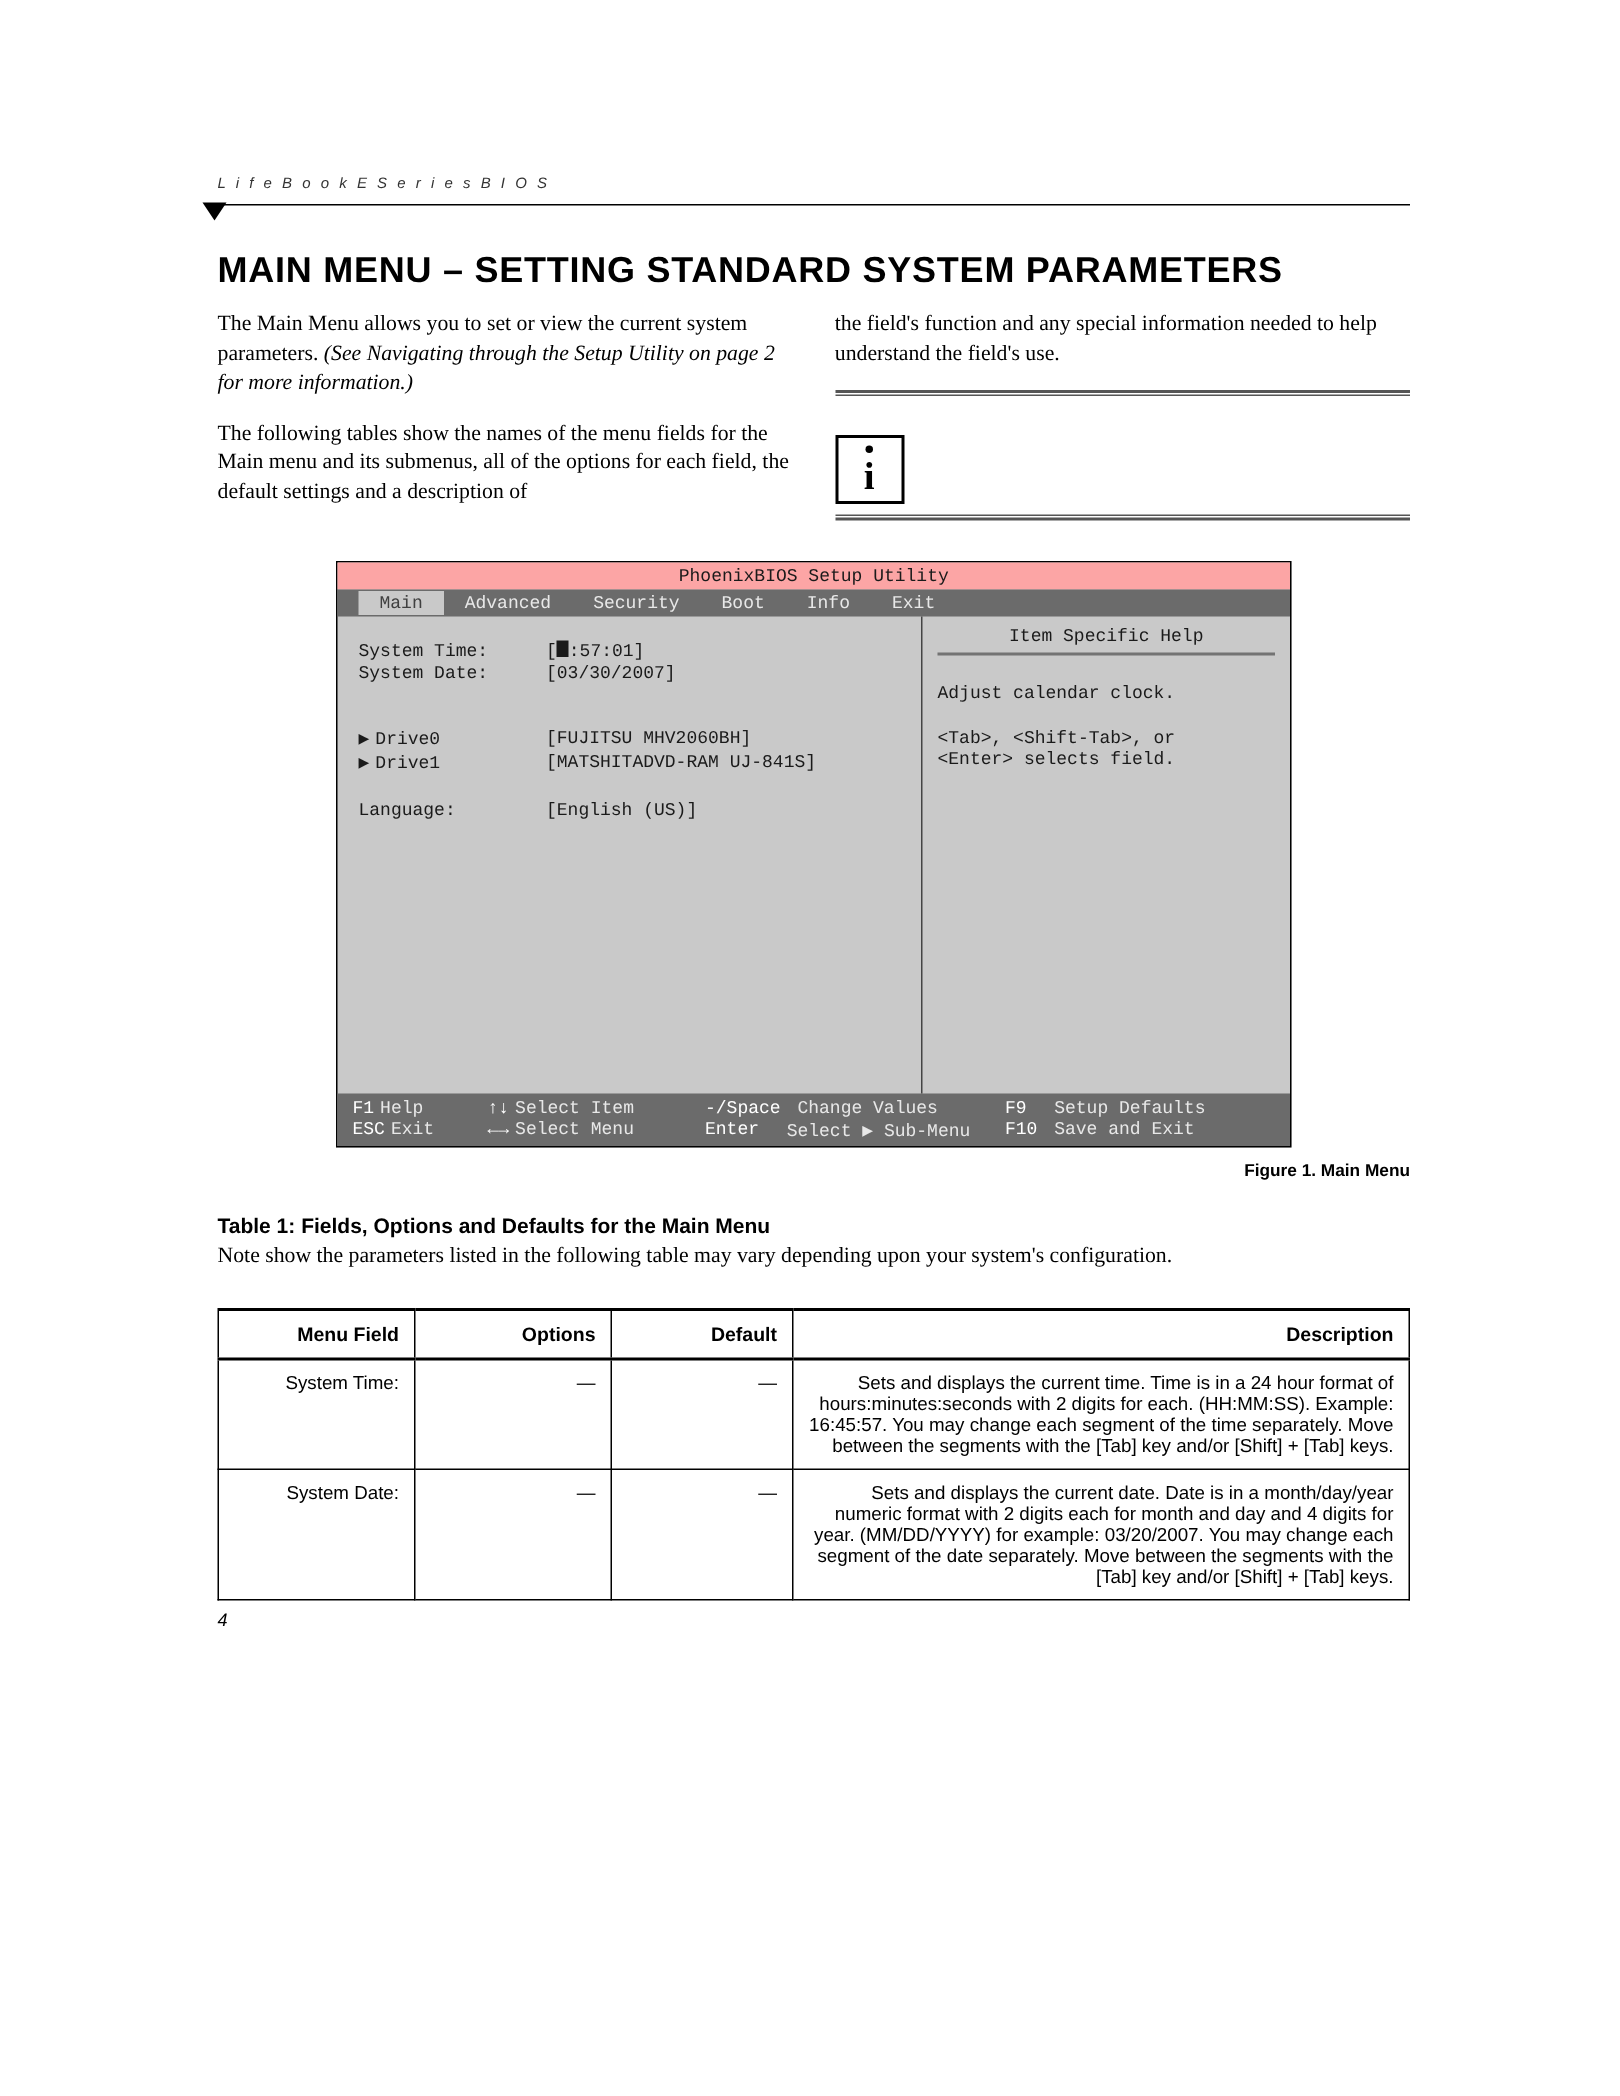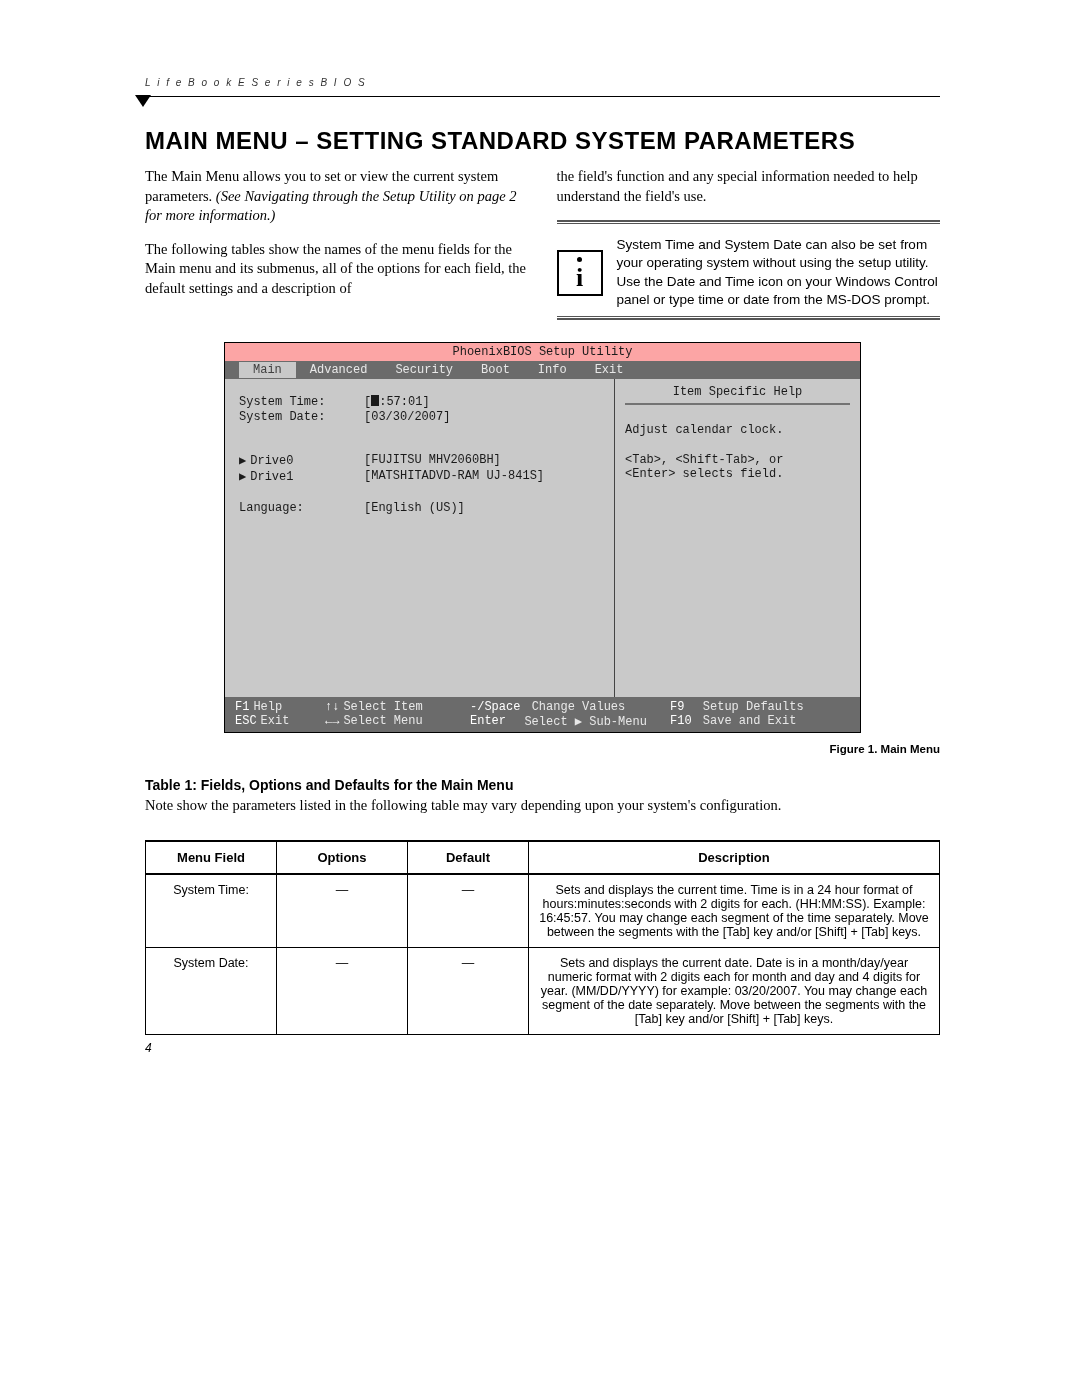--- a/index.html
+++ b/index.html
@@ -4,21 +4,21 @@
 <style>
   body {
     margin: 0;
     padding: 0;
     background: #fff;
     font-family: Georgia, 'Times New Roman', serif;
     color: #000;
     width: 1080px;
   }
   .page {
-    padding: 72px 140px 60px 145px;
+    padding: 112px 140px 60px 145px;
     position: relative;
   }
   .running-header-line {
     position: relative;
     margin-bottom: 4px;
   }
   .running-header {
     font-family: Arial, Helvetica, sans-serif;
     font-size: 10px;
     letter-spacing: 2px;
@@ -202,21 +202,21 @@
   table.options {
     width: 100%;
     border-collapse: collapse;
     font-family: Arial, Helvetica, sans-serif;
     font-size: 12.5px;
   }
   table.options th, table.options td {
     border-left: 1px solid #000;
     border-right: 1px solid #000;
     padding: 8px 10px;
-    text-align: center;
+    text-align: right;
     vertical-align: top;
   }
   table.options thead th {
     border-top: 2px solid #000;
     border-bottom: 2px solid #000;
     font-weight: bold;
     font-size: 13px;
   }
   table.options thead tr { position: relative; }
   table.options thead::before {
@@ -259,21 +259,20 @@
     <div class="intro-col">
       <p>the field's function and any special information needed to help understand the field's use.</p>
 
       <div class="note-box">
         <div class="note-rule"></div>
         <div class="note-rule-thin"></div>
         <div class="note-body">
           <div class="info-icon-box">
               <span>i</span>
             </div>
-          <div class="note-text">System Time and System Date can also be set from your operating system without using the setup utility. Use the Date and Time icon on your Windows Control panel or type time or date from the MS-DOS prompt.</div>
         </div>
         <div class="note-rule-thin" style="margin-bottom:1px;"></div>
         <div class="note-rule"></div>
       </div>
     </div>
   </div>
 
   <div class="bios-box">
     <div class="bios-title">PhoenixBIOS Setup Utility</div>
     <div class="bios-tabs">

